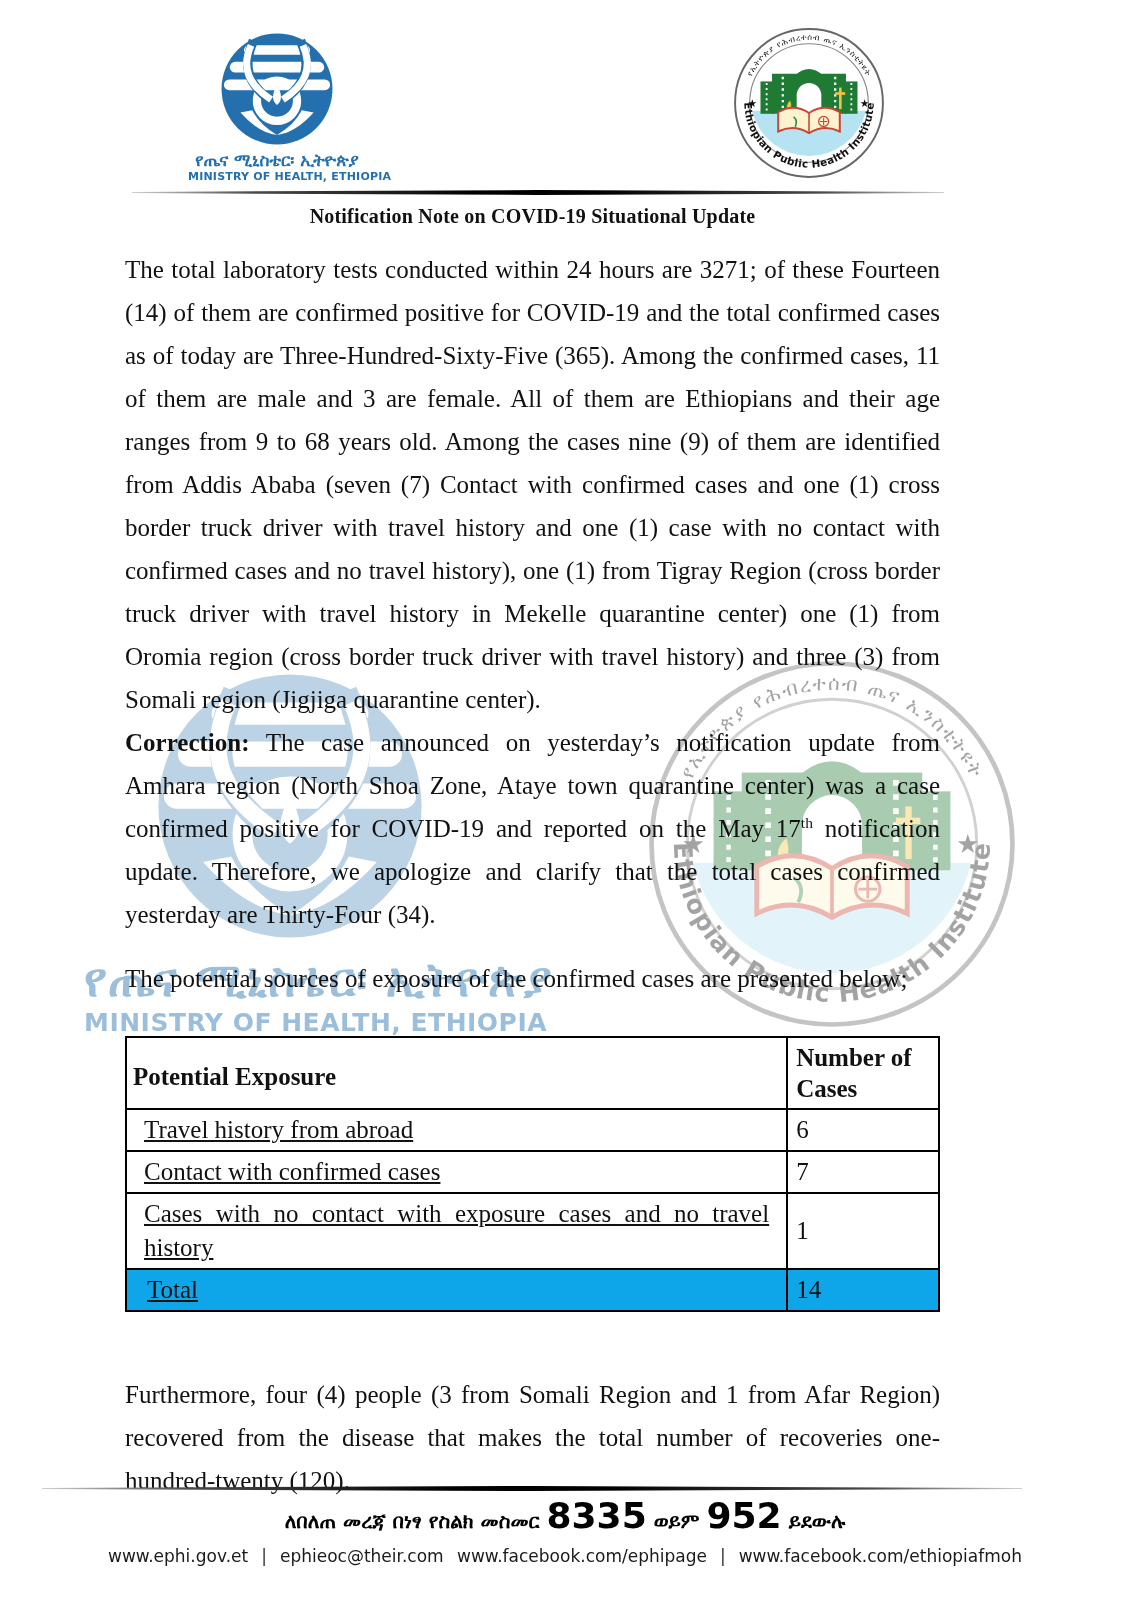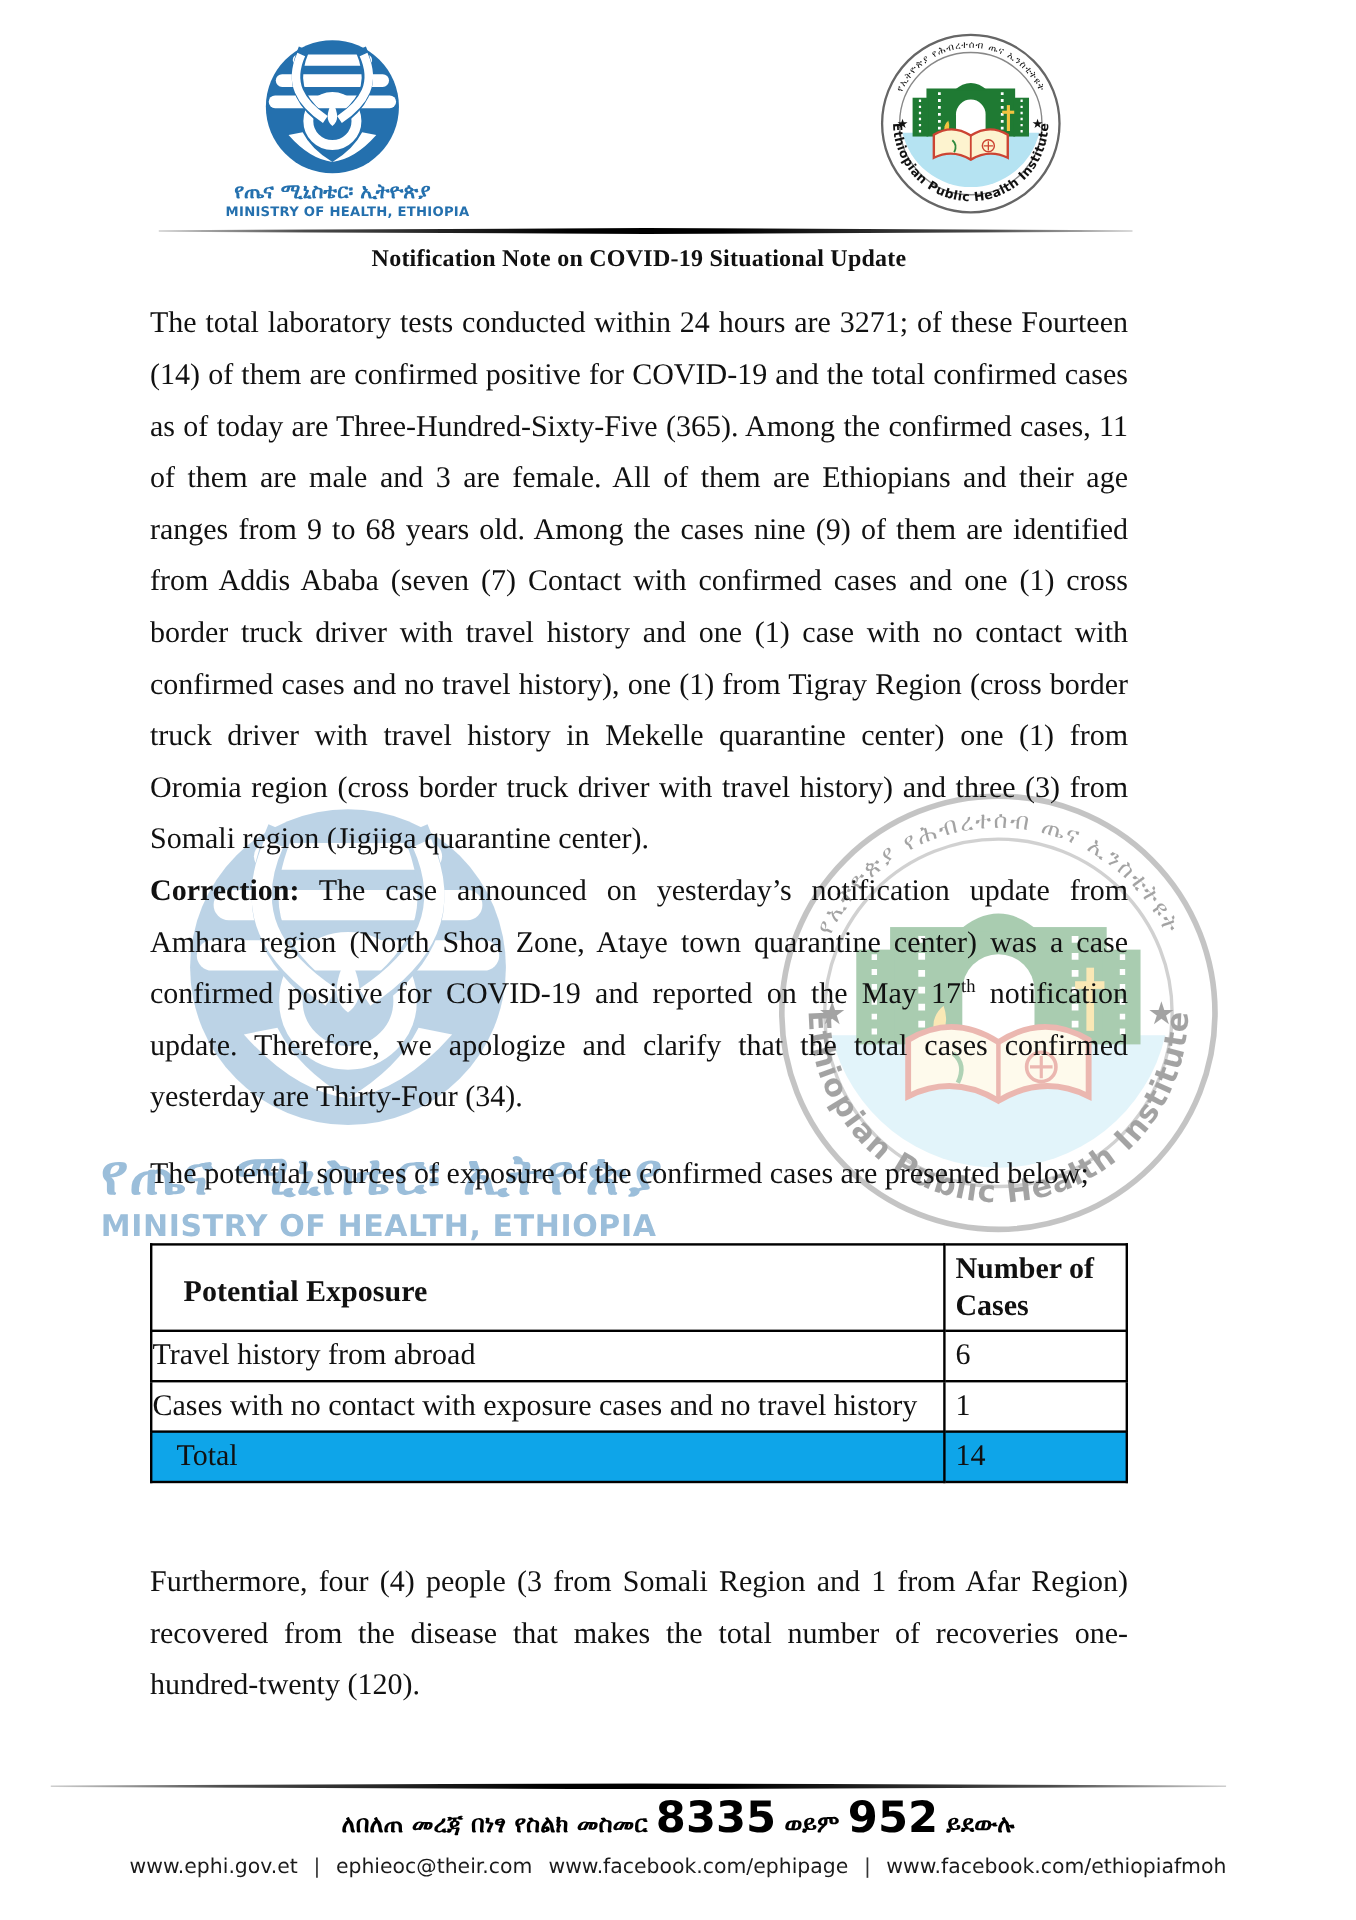--- a/index.html
+++ b/index.html
@@ -42,23 +42,23 @@
   p.intro-line { font-size:25px; line-height:43px; margin-top:21px; }
   p.recoveries { font-size:25px; line-height:43px; text-align:justify; margin-top:61px; }
   .bold { font-weight:bold; }
   sup { font-size:.62em; vertical-align:super; line-height:0; }
 
   
   table.exposure { width:100%; border-collapse:collapse; margin-top:36px; font-size:25px; }
   table.exposure th, table.exposure td { border:2px solid #000; vertical-align:middle; }
   table.exposure col.c1 { width:663px; }
   table.exposure col.c2 { width:152px; }
-  th.h-left  { text-align:left; font-weight:bold; padding:14px 10px 6px 26px; }
+  th.h-left  { text-align:left; font-weight:bold; padding:14px 10px 6px 6px; }
   th.h-right { text-align:left; font-weight:bold; padding:4px 8px; line-height:31px; }
-  td.label { text-align:justify; padding:3px 0; line-height:34px; }
+  td.label { text-align:justify; padding:3px 17px; line-height:34px;text-decoration:underline; }
   td.value { padding:3px 8px; line-height:34px; }
   tr.total-row td { background:#0ea5e9; }
   tr.total-row td.label { padding-left:20px; text-align:left; }
 
   
   .hotline {
     position:absolute; top:1495px; left:0; width:100%; text-align:center; z-index:1;
     font-family:"DejaVu Sans",sans-serif; font-weight:bold; font-size:20px; color:#000000;
   }
   .hotline .big { font-size:36px; letter-spacing:0; }
@@ -179,20 +179,24 @@
           <th class="h-left">Potential Exposure</th>
           <th class="h-right">Number of Cases</th>
         </tr>
       </thead>
       <tbody>
         <tr>
           <td class="label">Travel history from abroad</td>
           <td class="value">6</td>
         </tr>
         <tr>
+          <td class="label">Contact with confirmed cases</td>
+          <td class="value">7</td>
+        </tr>
+        <tr>
           <td class="label">Cases with no contact with exposure cases and no travel history</td>
           <td class="value">1</td>
         </tr>
         <tr class="total-row">
           <td class="label">Total</td>
           <td class="value">14</td>
         </tr>
       </tbody>
     </table>
 

